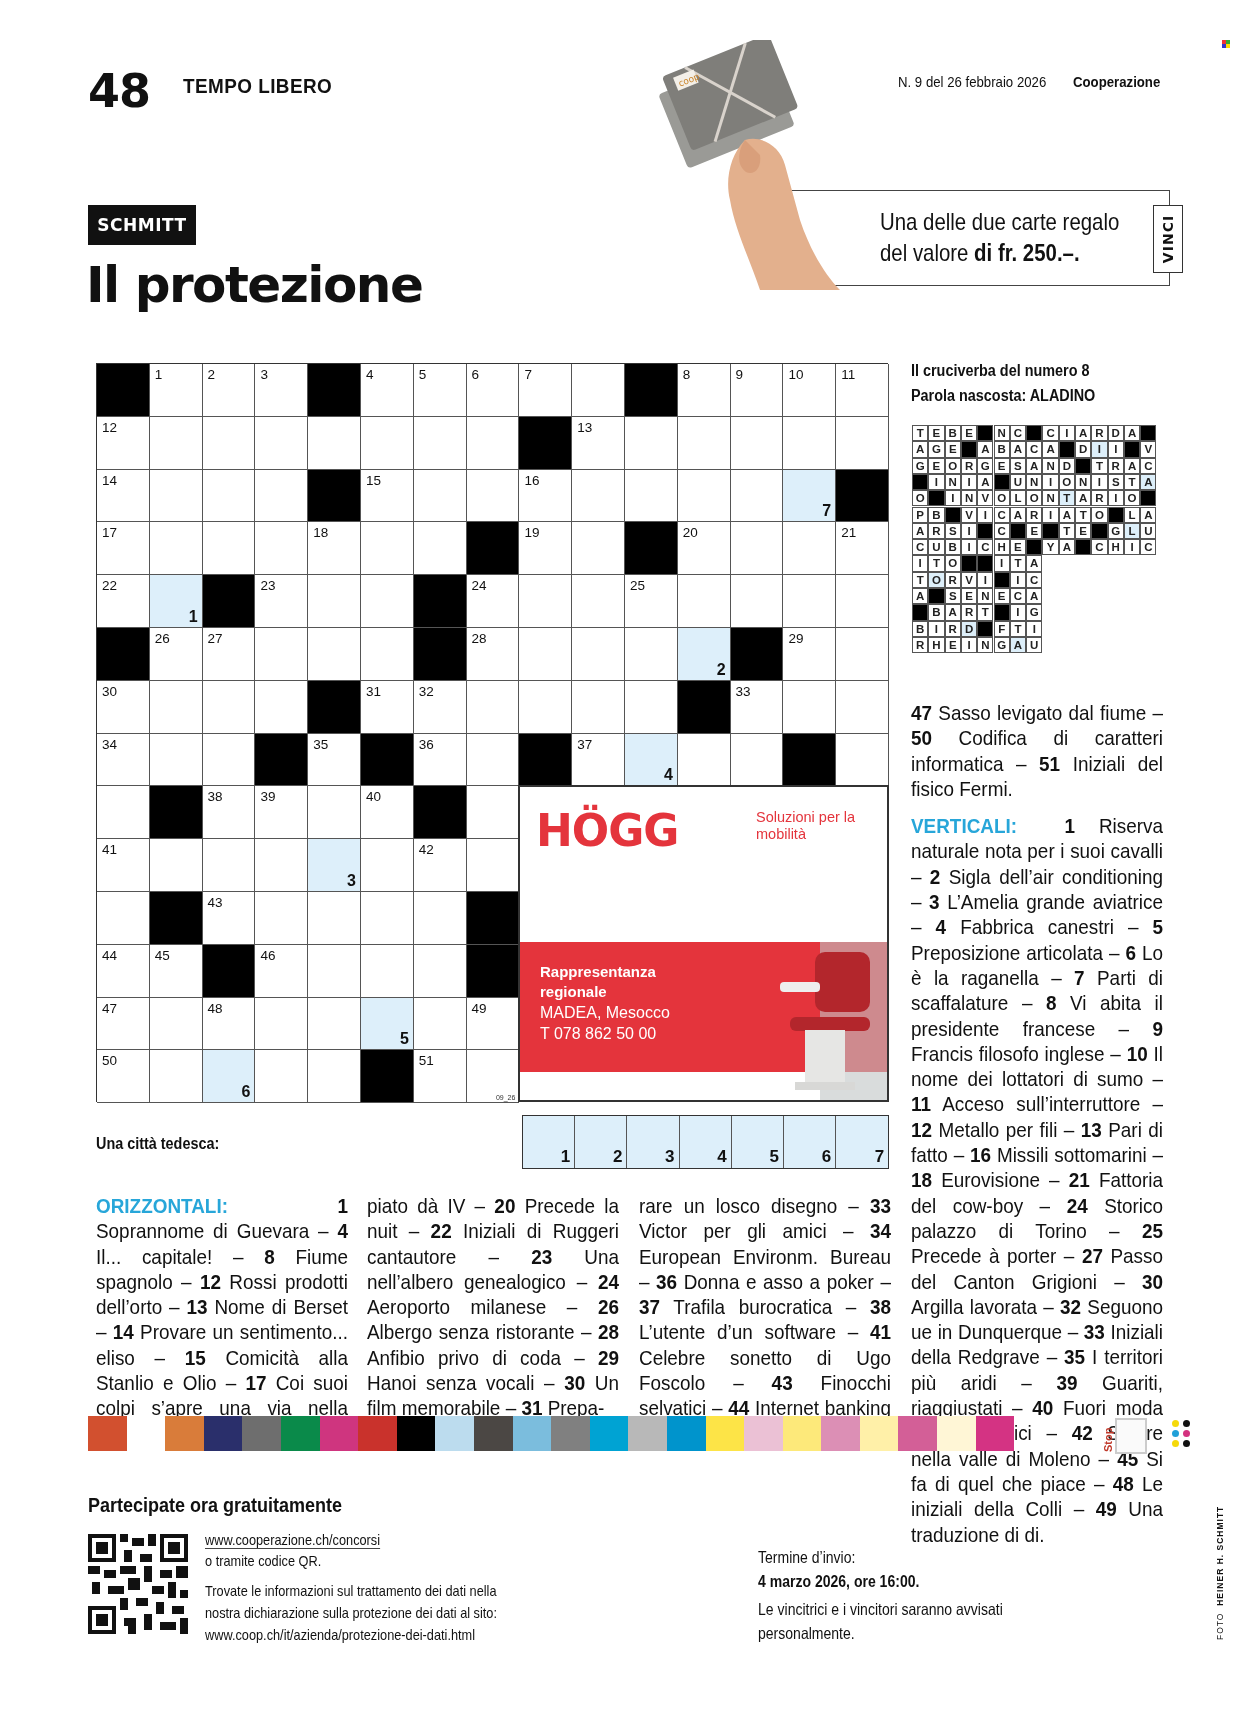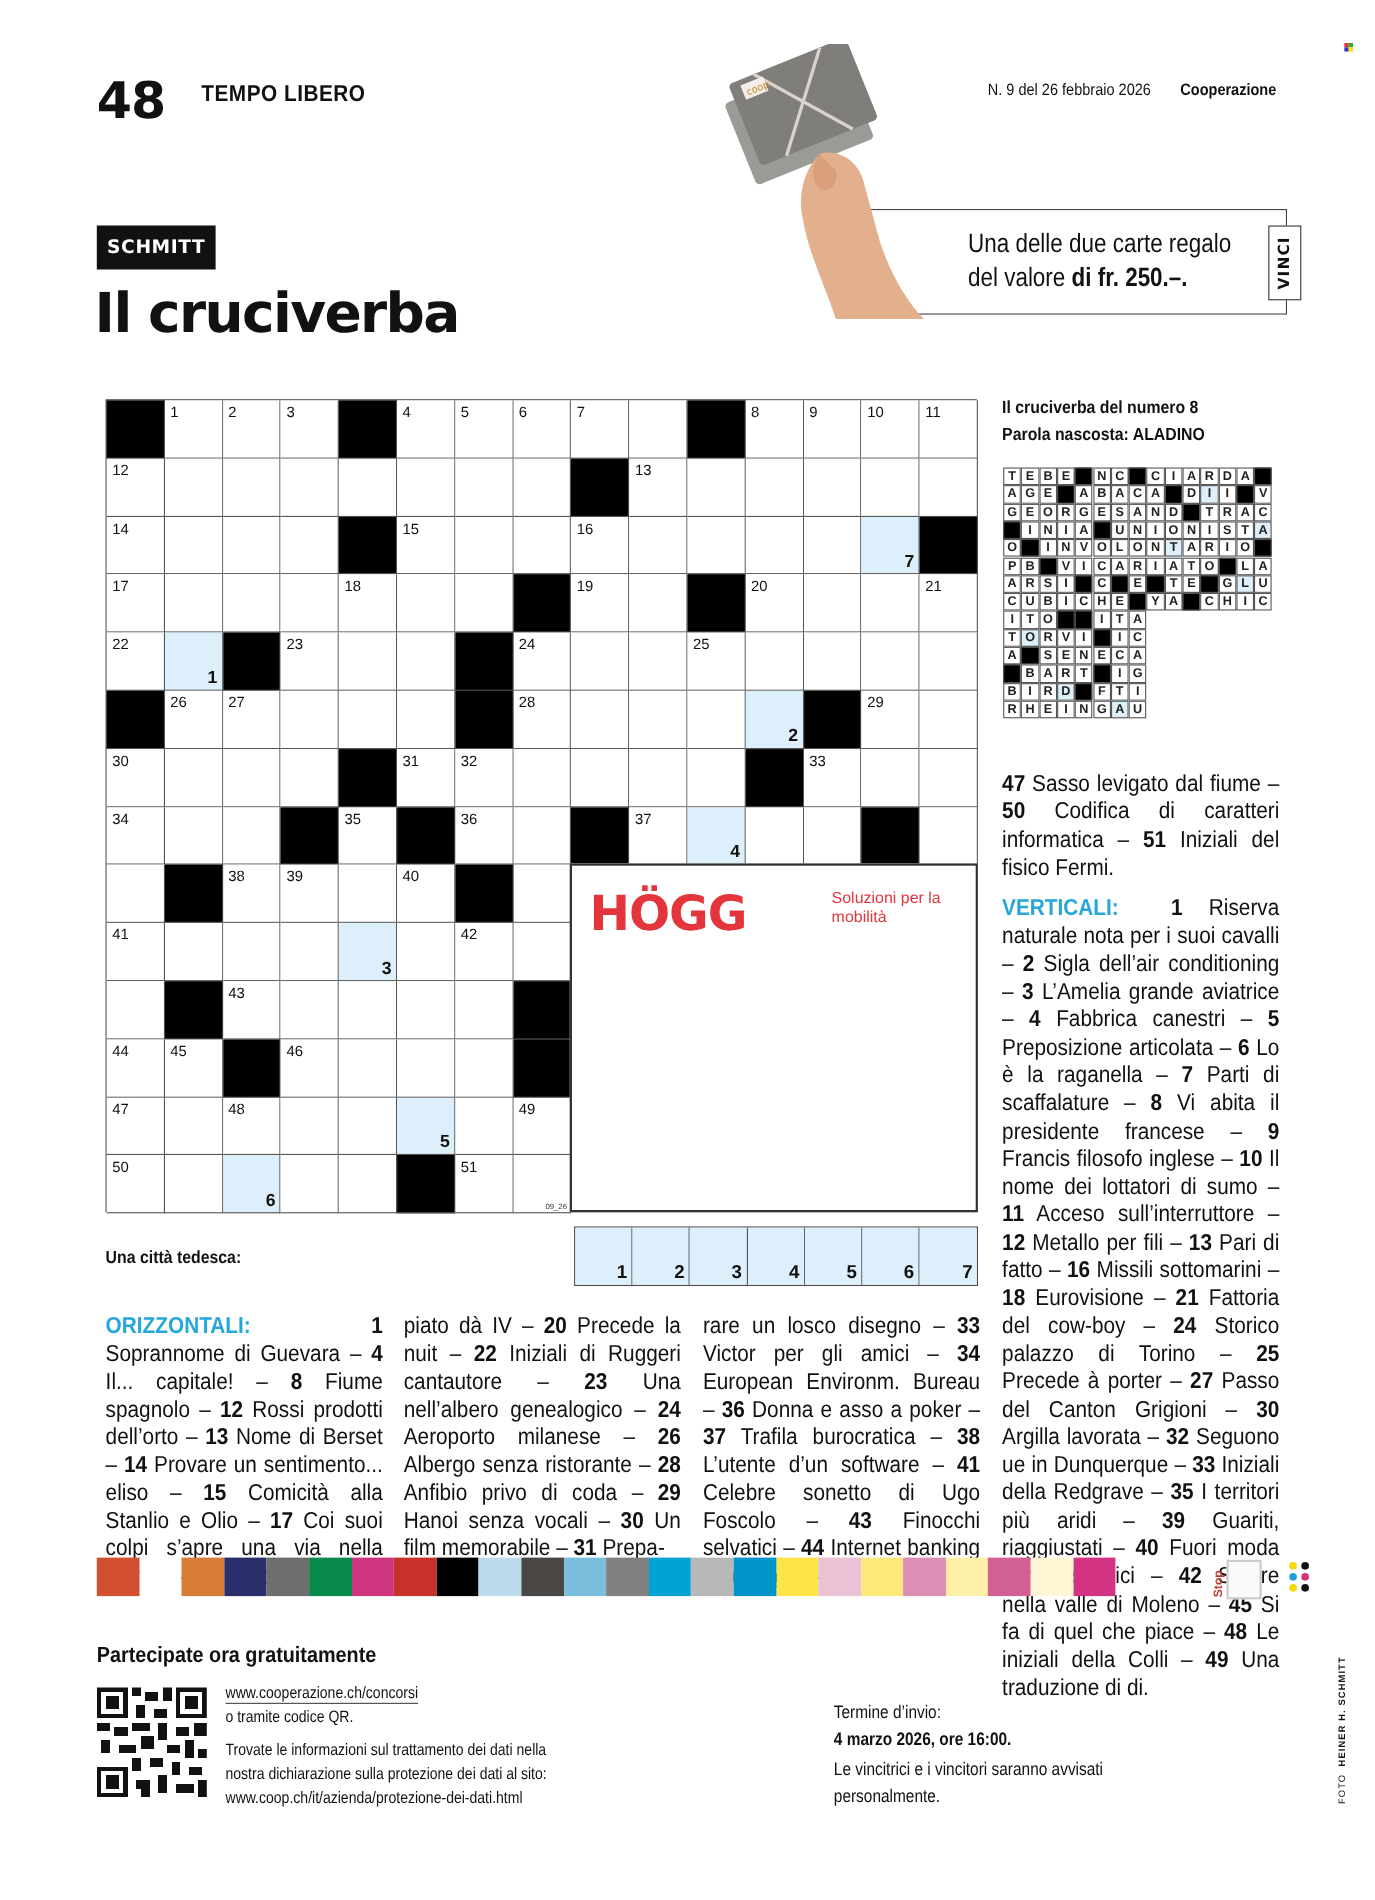--- a/index.html
+++ b/index.html
@@ -123,21 +123,21 @@
 </div>
 <div class="abs" id="prize-text">
   <div>Una delle due carte regalo</div>
   <div><span>del valore </span><b>di fr. 250.–.</b></div>
 </div>
 <div class="abs" id="vinci">
     <span>VINCI</span>
   </div>
 
 <div class="abs" id="tag">SCHMITT</div>
-<div class="abs" id="title">Il cruciverba</div>
+<div class="abs" id="title">Il protezione</div>
 
 <div class="abs" id="grid">
     <div class="cell black" style="left: 0px; top: 0px;"></div>
     <div class="cell" style="left: 52.8px; top: 0px;">
       <span class="num">1</span>
     </div>
     <div class="cell" style="left: 105.6px; top: 0px;">
       <span class="num">2</span>
     </div>
     <div class="cell" style="left: 158.4px; top: 0px;">
@@ -417,20 +417,40 @@
       <span class="num">51</span>
     </div>
     <div class="cell" style="left: 369.6px; top: 686.4px;">
       <span class="tiny">09_26</span>
     </div>
   </div>
 
 <div class="abs" id="ad">
   <div class="abs" id="ad-logo">HÖGG</div>
   <div class="abs" id="ad-tag" style="width:125px">Soluzioni per la mobilità</div>
+  <div class="abs" id="ad-red">
+    <div class="abs" id="ad-chair">
+      <svg width="167" height="165" viewBox="0 0 167 165">
+        <rect x="100" y="0" width="67" height="165" fill="#bfc4c4" opacity="0.6"></rect>
+        <rect x="95" y="10" width="55" height="60" rx="10" fill="#b3262c"></rect>
+        <rect x="60" y="40" width="40" height="10" rx="4" fill="#eee"></rect>
+        <rect x="70" y="75" width="80" height="14" rx="6" fill="#b3262c"></rect>
+        <rect x="85" y="88" width="40" height="60" fill="#e6e6e4"></rect>
+        <rect x="75" y="140" width="60" height="8" fill="#d8d8d6"></rect>
+      </svg>
+    </div>
+    <div class="abs" id="ad-rep">
+      <div>Rappresentanza</div>
+      <div>regionale</div>
+    </div>
+    <div class="abs" id="ad-addr">
+      <div>MADEA, Mesocco</div>
+      <div>T 078 862 50 00</div>
+    </div>
+  </div>
 </div>
 
 <div class="abs" id="hw-label">Una città tedesca:</div>
 <div class="abs" id="hw">
     <div class="hwcell">
       <span>1</span>
     </div>
     <div class="hwcell">
       <span>2</span>
     </div>

